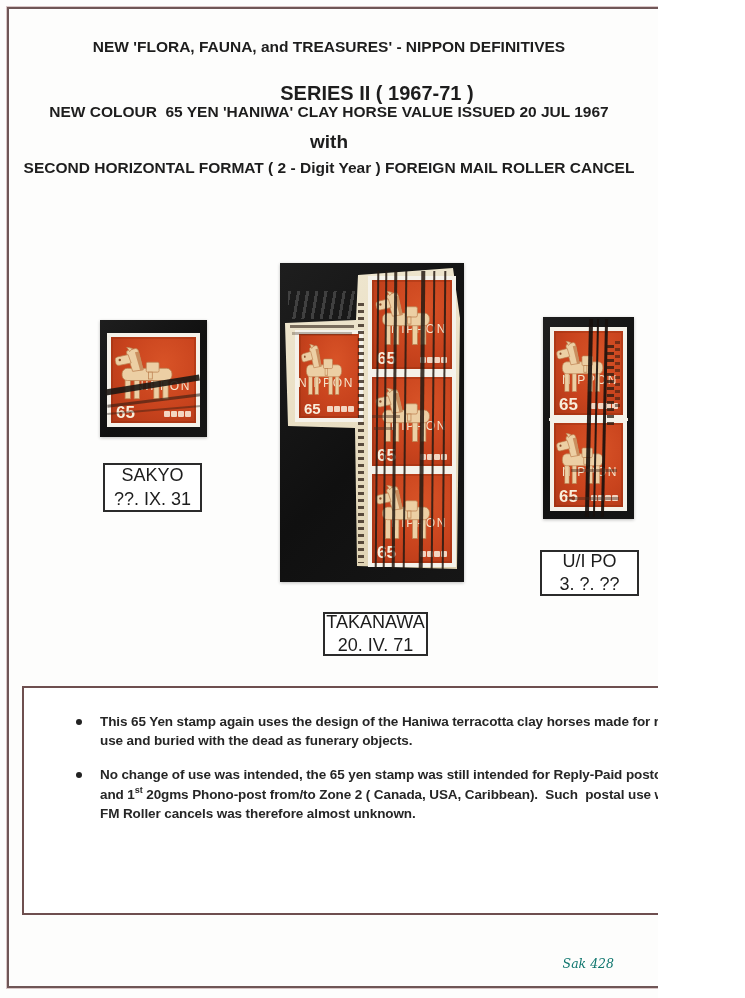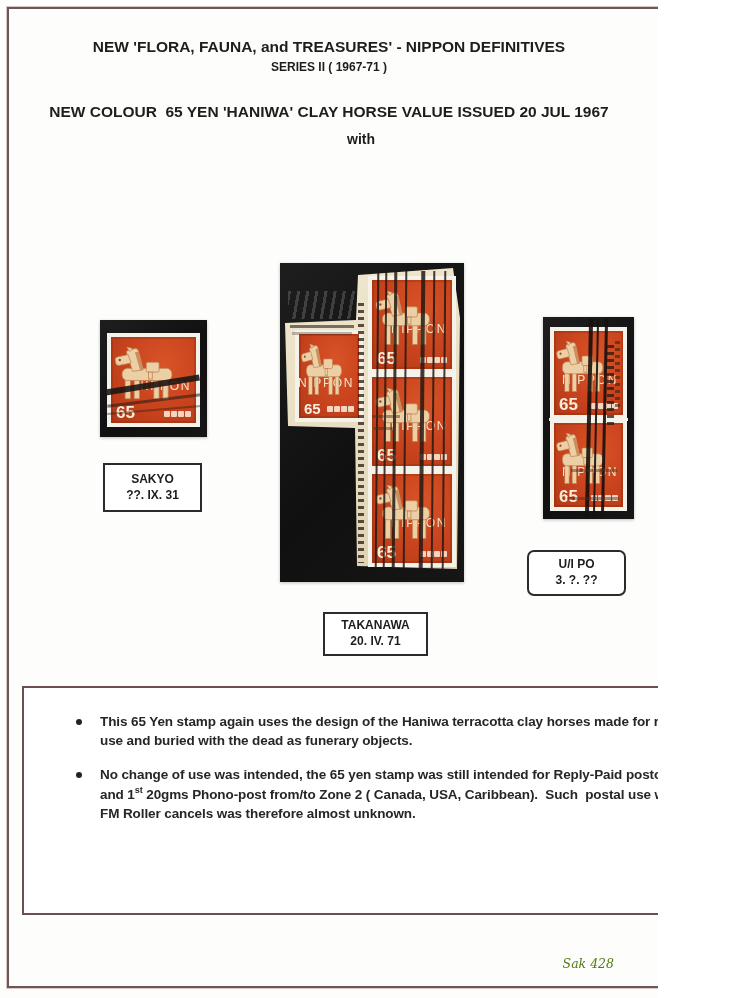--- a/index.html
+++ b/index.html
@@ -8,23 +8,23 @@
     font-family:"Liberation Sans", sans-serif;color:#222;
   }
   .frame{
     position:absolute;left:7px;top:7px;width:727px;height:977px;
     border:2px solid #6f5656;outline:1px solid #d9c6c6;pointer-events:none;
   }
   
   .hline{position:absolute;left:0;width:100%;text-align:center;font-weight:bold;
          white-space:pre-wrap;color:#1d1d1d;}
   .h1{top:38px;font-size:15.5px;}
-  .h2{top:60px;font-size:12px;}
+  .h2{top:82px;font-size:20px;padding-left:48px;}
   .h3{top:103px;font-size:15.5px;}
-  .h4{top:131px;font-size:14px;padding-left:32px;}
+  .h4{top:131px;font-size:19px;}
   .h5{top:159px;font-size:15.5px;}
   
   .mount{position:absolute;background:linear-gradient(135deg,#1e1e1e 0%,#101010 55%,#161616 100%);
          box-shadow:0 1px 3px rgba(0,0,0,.25);}
   .mount-left{left:100px;top:320px;width:107px;height:117px;}
   .mount-mid{left:280px;top:263px;width:184px;height:319px;}
   .mount-right{left:543px;top:317px;width:91px;height:202px;}
   
   .paper{
     position:absolute;left:0;top:0;width:184px;height:319px;
@@ -60,37 +60,37 @@
   .rvline{top:2px;height:198px;background:#17100c;opacity:.9;transform:rotate(1.2deg);z-index:5;}
   .dashcol{z-index:5;}
   .sheen{left:8px;top:28px;width:95px;height:28px;
          background:repeating-linear-gradient(100deg,rgba(135,135,135,.35) 0 3px,transparent 3px 9px);}
   .hstreak{height:3px;background:rgba(45,30,20,.6);z-index:5;}
   .squiggle{background:repeating-linear-gradient(180deg,rgba(40,25,15,.75) 0 3px,transparent 3px 7px);z-index:5;}
   .smudge{background:rgba(70,45,30,.45);z-index:5;}
   
   .plabel{position:absolute;background:#fff;border:2px solid #2b2b2b;box-sizing:border-box;
           display:flex;flex-direction:column;justify-content:center;align-items:center;
-          font-weight:bold;font-size:12px;line-height:1.3;color:#1d1d1d;}
+          font-weight:normal;font-size:18px;line-height:1.3;color:#1d1d1d;}
   .lbl-sakyo{left:103px;top:463px;width:99px;height:49px;}
   .lbl-takanawa{left:323px;top:612px;width:105px;height:44px;}
-  .lbl-uipo{left:527px;top:550px;width:99px;height:46px;border-radius:7px;}
+  .lbl-uipo{left:540px;top:550px;width:99px;height:46px;}
   
   .notes{position:absolute;left:22px;top:686px;width:699px;height:229px;box-sizing:border-box;
          border:2px solid #6e4f4f;background:#fff;
          padding:24px 24px 0 30px;display:flex;flex-direction:column;gap:15px;}
   .bullet{display:flex;}
   .bullet-dot{flex:0 0 auto;width:6px;height:6px;border-radius:50%;background:#222;
               margin:7px 18px 0 22px;}
   .bullet-text{font-size:13.5px;font-weight:bold;line-height:1.42;color:#262626;
                letter-spacing:-.1px;white-space:pre-wrap;max-width:630px;}
   .bullet-text sup{font-size:9px;}
   
   .footer-ref{position:absolute;right:44px;top:956px;font-family:"DejaVu Serif",serif;
-              font-style:italic;font-size:12.5px;color:#4d7c0f;}
+              font-style:italic;font-size:12.5px;color:#0f766e;}
 </style>
 </head>
 <body>
 
 <svg width="0" height="0" style="position:absolute" aria-hidden="true">
   <symbol id="horse-sym" viewBox="0 0 90 70">
     <g fill="#eccfa4" stroke="#bc8050" stroke-width="1">
       <rect x="16" y="40" width="7" height="28"></rect>
       <rect x="28" y="40" width="7" height="28"></rect>
       <rect x="54" y="40" width="7" height="28"></rect>
@@ -107,20 +107,21 @@
   </symbol>
 </svg>
 
 <div class="page">
   <div class="frame"></div>
 
   <div class="hline h1">NEW 'FLORA, FAUNA, and TREASURES' - NIPPON DEFINITIVES</div>
   <div class="hline h2">SERIES II ( 1967-71 )</div>
   <div class="hline h3">NEW COLOUR  65 YEN 'HANIWA' CLAY HORSE VALUE ISSUED 20 JUL 1967</div>
   <div class="hline h4">with</div>
+  <div class="hline h5">SECOND HORIZONTAL FORMAT ( 2 - Digit Year ) FOREIGN MAIL ROLLER CANCEL</div>
 
   <div class="mount mount-left">
     <div class="stamp stamp-left">
       <span class="nippon">NIPPON</span>
       <svg class="horse" preserveAspectRatio="none" viewBox="0 0 90 70">
           <use href="#horse-sym" xlink:href="#horse-sym"></use>
         </svg>
       <span class="value">65</span>
       <span class="jp">
           <i></i>

